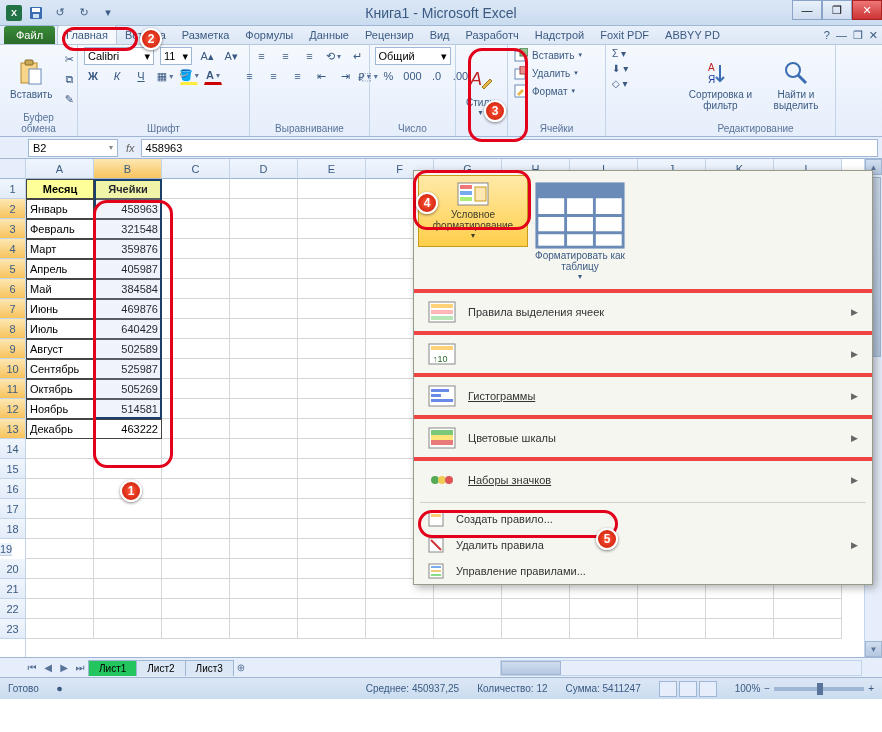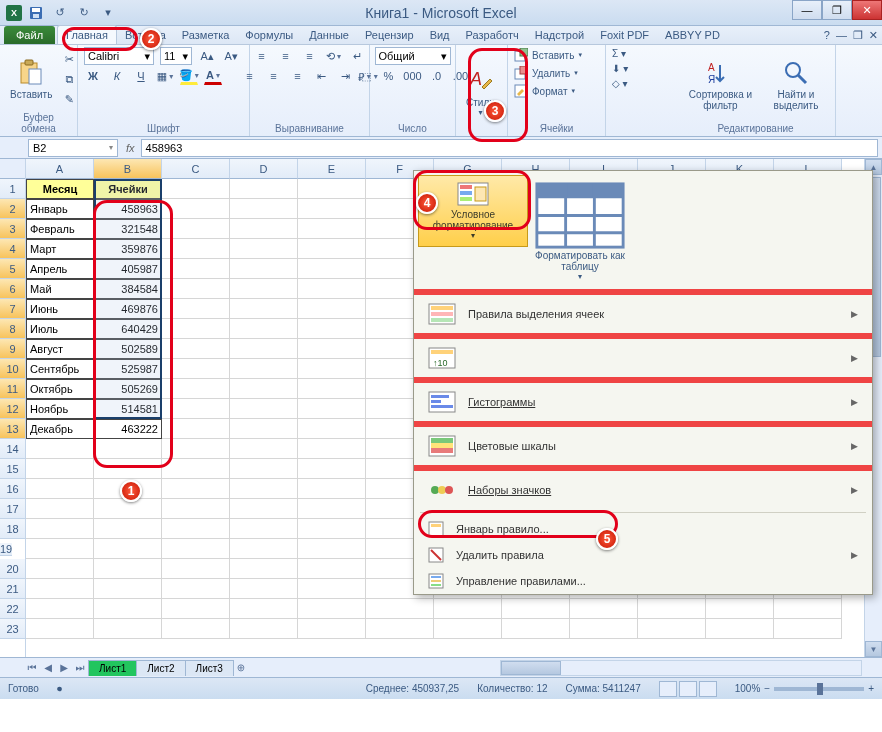--- a/index.html
+++ b/index.html
@@ -91,21 +91,21 @@
 .cf-btn .ico2 { width: 32px; height: 24px; margin-bottom: 3px; }
 .fmt-table-btn { display: inline-flex; flex-direction: column; align-items: center; width: 100px; padding: 6px 4px; cursor: pointer; font-size: 10px; text-align: center; color: #3b5a82; }
 .style-cells { display: inline-flex; flex-direction: column; gap: 2px; }
 .style-row { display: flex; gap: 2px; }
 .style-cell { width: 96px; height: 20px; border: 1px solid #bbb; font-size: 11px; padding: 1px 6px; }
 .sc-normal { background: #fff; }
 .sc-neutral { background: #ffeb9c; color: #9c6500; }
 .sc-bad { background: #ffc7ce; color: #9c0006; }
 .sc-good { background: #c6efce; color: #006100; }
 .cf-menu { margin-top: 2px; background: #f5f6f0; }
-.cf-item { display: flex; align-items: center; gap: 12px; padding: 8px 14px; font-size: 11px; color: #333; cursor: pointer; border-top: 6px solid #ef4444; }
+.cf-item { display: flex; align-items: center; gap: 12px; padding: 8px 14px; font-size: 11px; color: #333; cursor: pointer; border-top: 4px solid #ef4444; }
 .cf-item.sub { font-size: 11px; padding: 5px 14px; border-top: none; }
 .cf-item .arrow { margin-left: auto; font-size: 9px; color: #666; }
 .cf-item .mi-ico { width: 28px; height: 22px; flex-shrink: 0; }
 .cf-item .mi-ico-sm { width: 16px; height: 16px; flex-shrink: 0; }
 .cf-item u { text-decoration: underline; }
 .cf-sep { height: 1px; background: #d0d0c4; margin: 3px 6px; }
 
 
 .styles-strip { position: absolute; right: 22px; top: 172px; display: flex; gap: 2px; z-index: 35; }
 
@@ -839,21 +839,21 @@
         </svg>
       <span><u>Наборы значков</u></span>
         <span class="arrow">▶</span>
     </div>
     <div class="cf-sep"></div>
     <div class="cf-item sub">
       <svg class="mi-ico-sm" viewBox="0 0 16 16">
           <rect x="1" y="1" width="14" height="14" fill="#fff" stroke="#888"></rect>
           <rect x="3" y="3" width="10" height="3" fill="#ffd27a"></rect>
         </svg>
-      <span>Январь правило...</span>
+      <span>Создать правило...</span>
     </div>
     <div class="cf-item sub">
       <svg class="mi-ico-sm" viewBox="0 0 16 16">
           <rect x="1" y="1" width="14" height="14" fill="#fff" stroke="#888"></rect>
           <line x1="3" y1="3" x2="13" y2="13" stroke="#c33" stroke-width="2"></line>
         </svg>
       <span>Удалить правила</span>
         <span class="arrow">▶</span>
     </div>
     <div class="cf-item sub">

